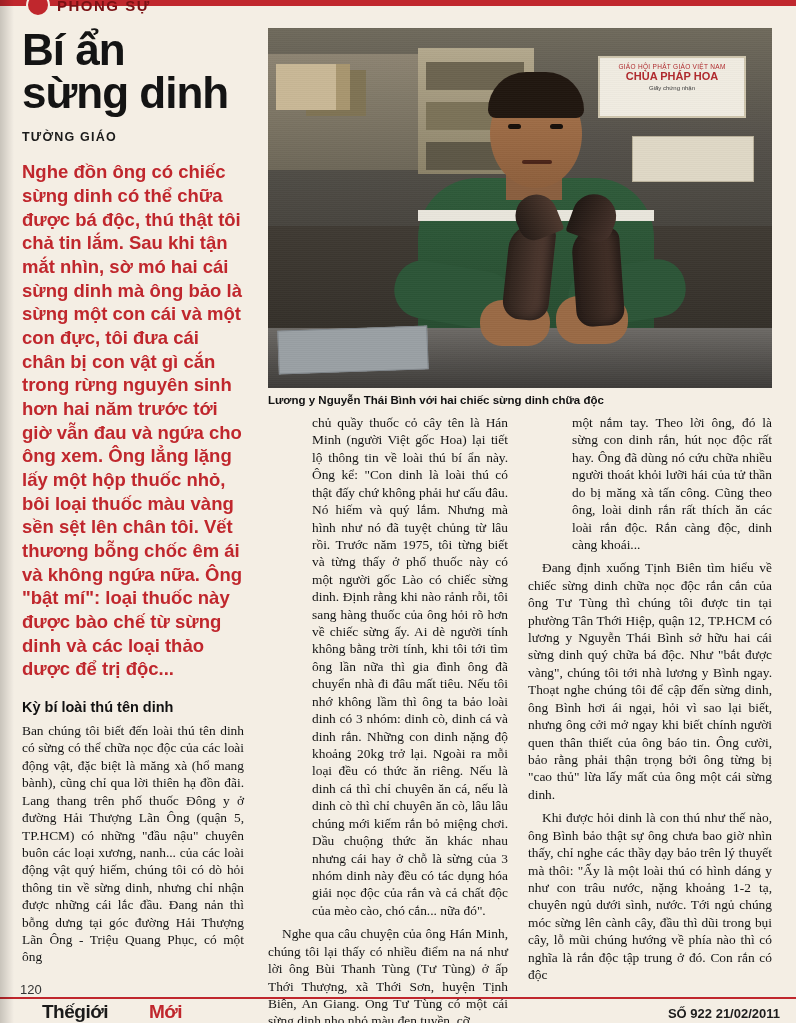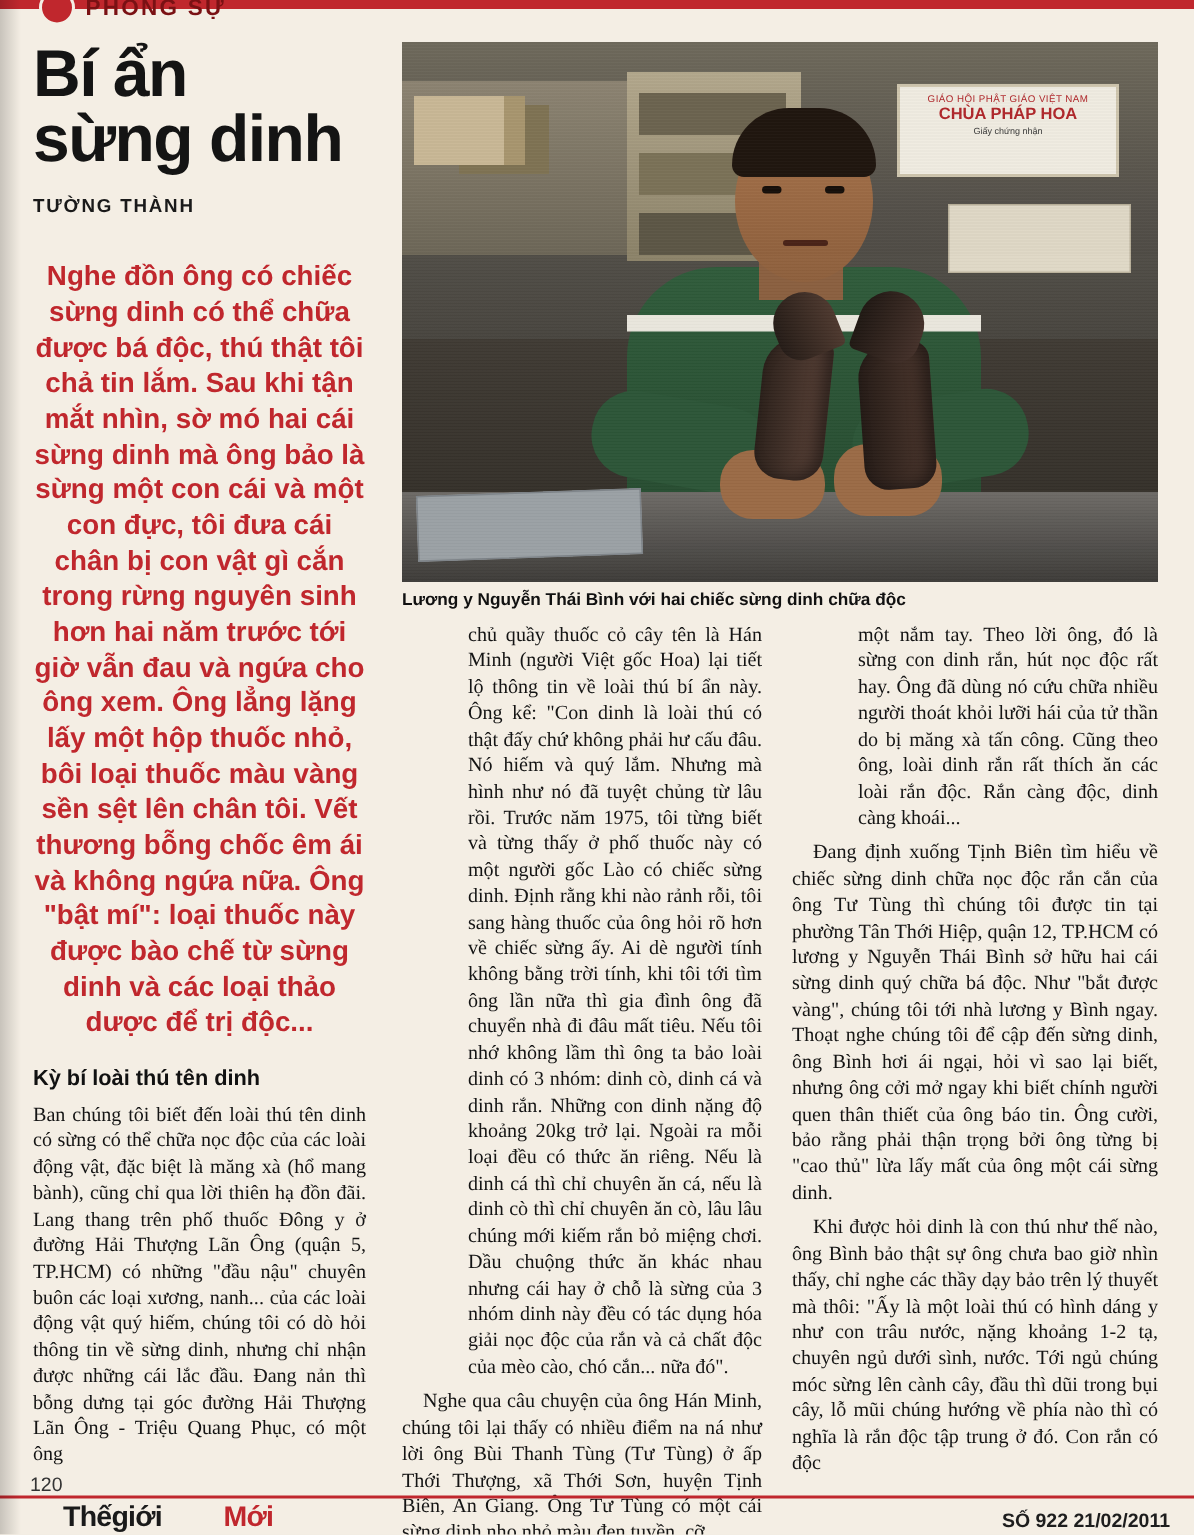--- a/index.html
+++ b/index.html
@@ -57,27 +57,26 @@
   }
   .byline {
     margin-top:16px;
     font-family:"Liberation Sans", sans-serif;
     font-weight:bold;
     font-size:12.5px;
     letter-spacing:1.2px;
     color:#1a1a1a;
   }
   .standfirst {
-    margin-top:28px;
+    margin-top:16px;
     font-family:"Liberation Sans", sans-serif;
     font-weight:bold;
     font-size:18.5px;
     line-height:1.28;
     color:#c0272d;
-    text-align:center;
   }
   .subhead {
     margin-top:18px;
     font-family:"Liberation Sans", sans-serif;
     font-weight:bold;
     font-size:14.5px;
     color:#111;
   }
   .body-text {
     margin-top:7px;
@@ -285,21 +284,21 @@
   <div class="kicker">
     <span class="kicker-dot"></span>
     <span class="kicker-text">PHÓNG SỰ</span>
   </div>
 
   <div class="left-col">
     <h1 class="headline">
       <span>Bí ẩn</span><br>
       <span>sừng dinh</span><br>
     </h1>
-    <div class="byline">TƯỜNG THÀNH</div>
+    <div class="byline">TƯỜNG GIÁO</div>
     <div class="standfirst">Nghe đồn ông có chiếc sừng dinh có thể chữa được bá độc, thú thật tôi chả tin lắm. Sau khi tận mắt nhìn, sờ mó hai cái sừng dinh mà ông bảo là sừng một con cái và một con đực, tôi đưa cái chân bị con vật gì cắn trong rừng nguyên sinh hơn hai năm trước tới giờ vẫn đau và ngứa cho ông xem. Ông lẳng lặng lấy một hộp thuốc nhỏ, bôi loại thuốc màu vàng sền sệt lên chân tôi. Vết thương bỗng chốc êm ái và không ngứa nữa. Ông "bật mí": loại thuốc này được bào chế từ sừng dinh và các loại thảo dược để trị độc...</div>
     <div class="subhead">Kỳ bí loài thú tên dinh</div>
     <div class="body-text first">Ban chúng tôi biết đến loài thú tên dinh có sừng có thể chữa nọc độc của các loài động vật, đặc biệt là măng xà (hổ mang bành), cũng chỉ qua lời thiên hạ đồn đãi. Lang thang trên phố thuốc Đông y ở đường Hải Thượng Lãn Ông (quận 5, TP.HCM) có những "đầu nậu" chuyên buôn các loại xương, nanh... của các loài động vật quý hiếm, chúng tôi có dò hỏi thông tin về sừng dinh, nhưng chỉ nhận được những cái lắc đầu. Đang nản thì bỗng dưng tại góc đường Hải Thượng Lãn Ông - Triệu Quang Phục, có một ông</div>
   </div>
 
   <div class="photo">
     <div class="ph-wall"></div>
     <div class="ph-shelf"></div>
     <div class="ph-boxes"></div>
     <div class="ph-sign">

